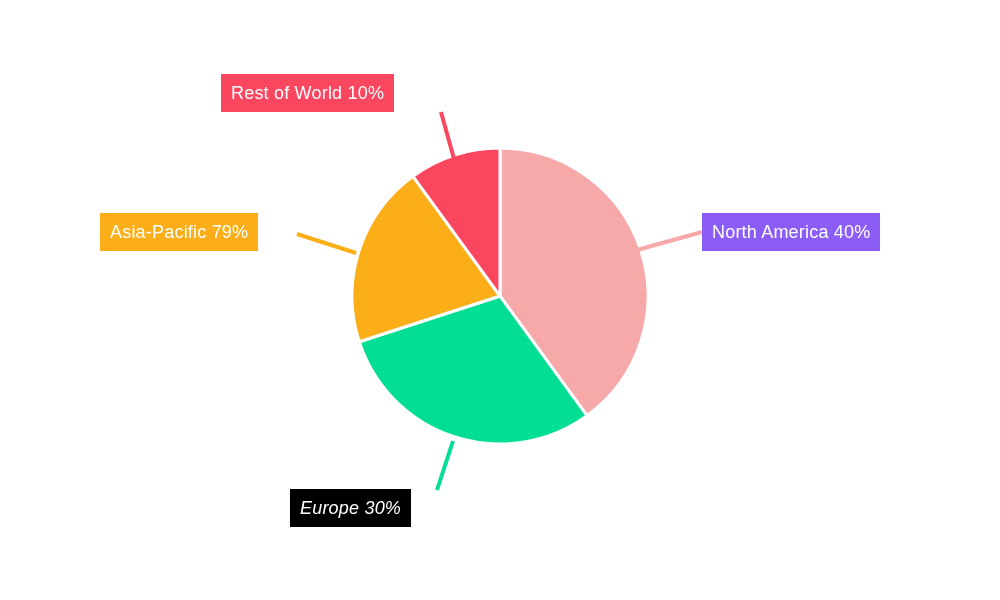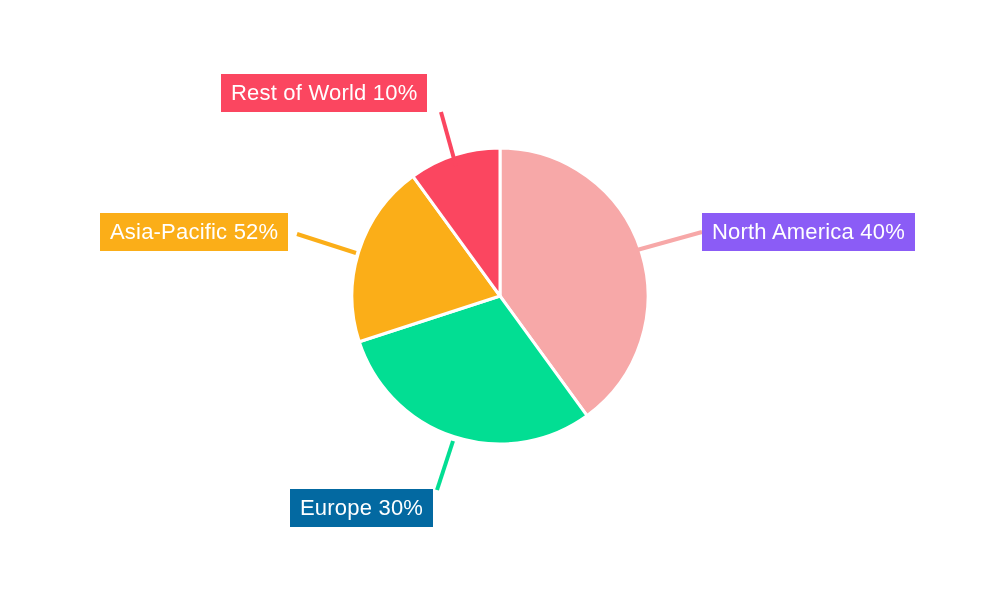--- a/index.html
+++ b/index.html
@@ -27,21 +27,21 @@
     height: 600px;
     display: block;
   }
   .pie-label {
     position: absolute;
     display: flex;
     align-items: center;
     justify-content: flex-end;
     color: #ffffff;
     font-family: "Liberation Sans", sans-serif;
-    font-size: 22px;
+    font-size: 18px;
     line-height: 1;
     letter-spacing: 0.2px;
     white-space: nowrap;
     box-sizing: border-box;
     padding: 0 10px;
     height: 38px;
   }
   #label-north-america {
     left: 702px;
     top: 213px;
@@ -77,25 +77,25 @@
       <path d="M 453 441 L 437 490" fill="none" stroke="#02de93" stroke-width="4"></path>
       <path d="M 356 253 L 297 234" fill="none" stroke="#fbae18" stroke-width="4"></path>
       <path d="M 456 166 L 441 112" fill="none" stroke="#fb4660" stroke-width="4"></path>
     </g>
   </svg>
 
   <div class="pie-label" id="label-north-america" style="background:#8b5cf6;">
     <span>North America 40%</span>
   </div>
 
-  <div class="pie-label" id="label-europe" style="background:#0369a1;">
+  <div class="pie-label" id="label-europe" style="background:#000000;font-style:italic;">
     <span>Europe 30%</span>
   </div>
 
   <div class="pie-label" id="label-asia-pacific" style="background:#fbae18;">
-    <span>Asia-Pacific 52%</span>
+    <span>Asia-Pacific 79%</span>
   </div>
 
   <div class="pie-label" id="label-rest-of-world" style="background:#fb4660;">
     <span>Rest of World 10%</span>
   </div>
 
 </div>
 
 </body></html>

